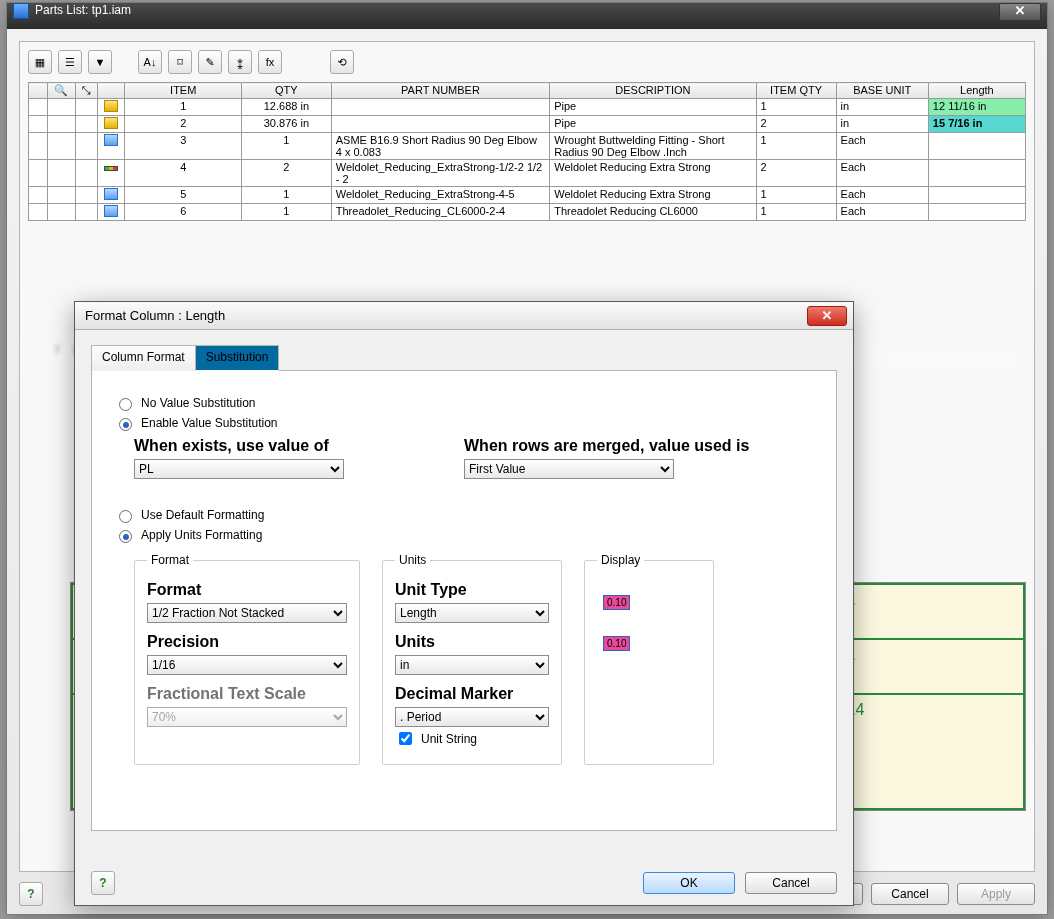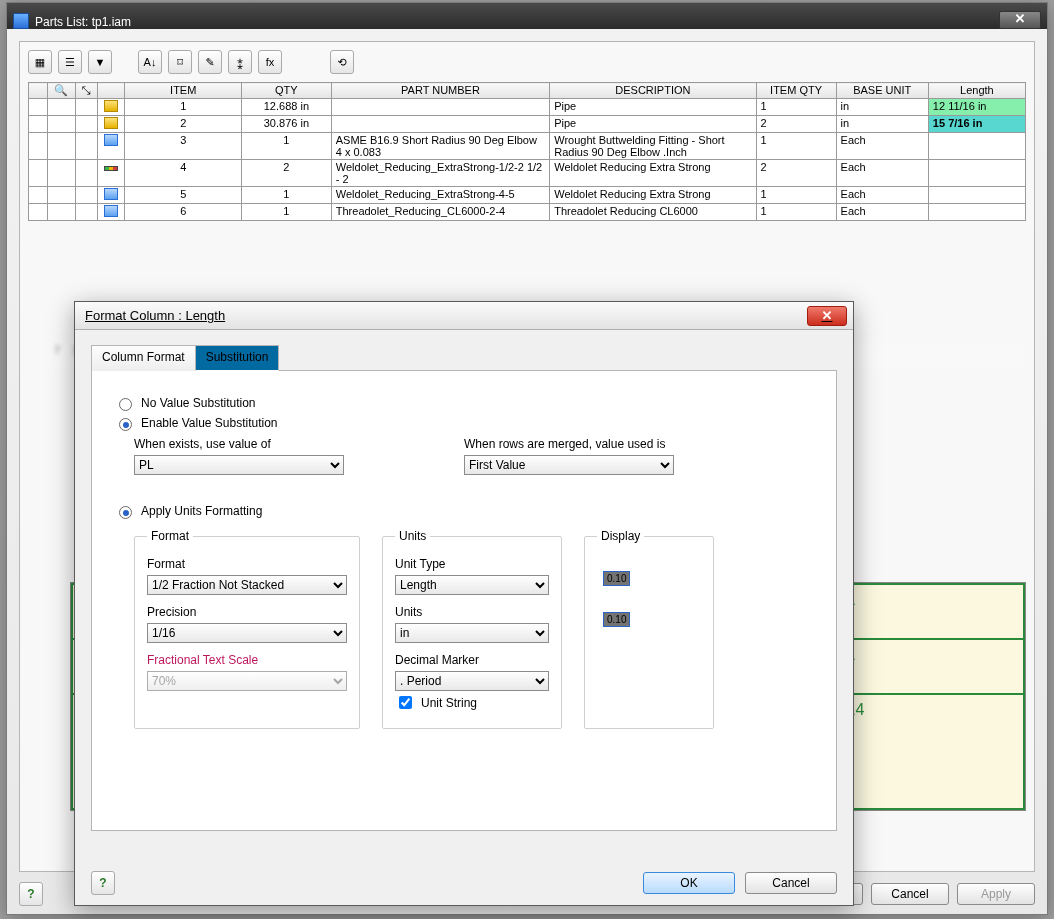--- a/index.html
+++ b/index.html
@@ -20,21 +20,21 @@
     left: 6px; top: 2px; right: 6px; bottom: 4px;
     background: linear-gradient(#f2f2f2,#e8e8e8);
     border: 1px solid #7a7a7a;
     display: flex; flex-direction: column;
     box-shadow: 0 4px 20px rgba(0,0,0,.3);
   }
   .titlebar {
     height: 26px;
     background: linear-gradient(#4a4a4a,#2b2b2b);
     color: #fff;
-    display: flex; align-items: flex-end;
+    display: flex; align-items: flex-start;
     padding: 0 6px;
     font-size: 12px;
   }
   .titlebar .app-icon {
     width: 16px; height: 16px; margin-right: 6px;
     background: linear-gradient(#6ab0ff,#2a6fd8);
     border: 1px solid #1a4fa0;
     display:inline-block;
   }
   .title-text { flex: 1; }
@@ -145,21 +145,20 @@
     border:1px solid #5a5a5a;
     box-shadow:0 6px 24px rgba(0,0,0,.35);
     display:flex; flex-direction:column;
   }
   .dlg-title {
     height:28px;
     background:linear-gradient(#fbfbfb,#e3e3e3);
     border-bottom:1px solid #b0b0b0;
     display:flex; align-items:center; padding:0 6px;
     font-size:13px;
-    text-decoration:underline;
   }
   .dlg-title .t { flex:1; padding-left:4px; }
   .dlg-close {
     width:40px; height:20px;
     background:linear-gradient(#f07a6a,#cc2d1e);
     border:1px solid #9e1e10;
     border-radius:3px;
     color:#fff; text-align:center; font-weight:bold;
     line-height:18px; font-size:13px;
   }
@@ -186,21 +185,21 @@
     min-height:460px;
   }
 
   .radio-row { display:flex; align-items:center; gap:6px; margin:4px 0; font-size:12px;}
   .radio { appearance:none; width:13px; height:13px; border-radius:50%; border:1px solid #6a6a6a; background:#fff; position:relative;}
   .radio:checked::after { content:""; width:6px; height:6px; border-radius:50%; background:#2a63c4; position:absolute; left:2.5px; top:2.5px;}
   .check { width:13px; height:13px; }
 
   .indent { margin-left:20px; }
   .two-col { display:flex; gap:120px; margin-top:6px;}
-  .field-label { font-size:12px; margin-bottom:4px; display:block;}
+  .field-label { font-size:16px; margin-bottom:4px; display:block;font-weight:bold;}
   select.dd {
     width:210px; height:20px;
     border:1px solid #8b8b8b;
     background:linear-gradient(#fff,#e8e8e8);
     font-size:12px;
   }
 
   fieldset.grp {
     border:1px solid #cfcfcf;
     border-radius:2px;
@@ -211,23 +210,23 @@
   .format-grid {
     display:flex; gap:22px; margin-top:10px; margin-left:20px;
   }
   .format-grid fieldset { flex:0 0 auto; }
   .fg1 { width:226px; }
   .fg2 { width:180px; }
   .fg3 { width:130px; }
 
   .format-grid .field-label { margin-top:4px; }
   .format-grid select.dd { width:100%; }
-  .disabled-label { color:#be185d; }
+  .disabled-label { color:#737373; }
   .disp-badge {
-    display:inline-block; border:1px solid #2a63c4; background:#737373;
+    display:inline-block; border:1px solid #2a63c4; background:#ec4899;
     padding:1px 3px; font-size:10px; margin:6px 0;
   }
 
   .dlg-footer {
     display:flex; align-items:center; padding:10px 16px; gap:10px;
   }
   .btn.primary {
     background:linear-gradient(#eaf4ff,#b9dbff);
     border:1px solid #3a8adb;
   }
@@ -433,20 +432,24 @@
           <span class="field-label">When rows are merged, value used is</span>
           <select class="dd">
             <option>First Value</option>
           </select>
         </div>
       </div>
 
       <div style="height:24px"></div>
 
       <label class="radio-row">
+        <input type="radio" class="radio" name="fmt" style="">
+        <span>Use Default Formatting</span>
+      </label>
+      <label class="radio-row">
         <input type="radio" class="radio" name="fmt" checked="" style="">
         <span>Apply Units Formatting</span>
       </label>
 
       <div class="format-grid">
         <fieldset class="grp fg1">
           <legend>Format</legend>
           <span class="field-label">Format</span>
           <select class="dd"><option>1/2 Fraction Not Stacked</option></select>
           <span class="field-label" style="margin-top:10px">Precision</span>

